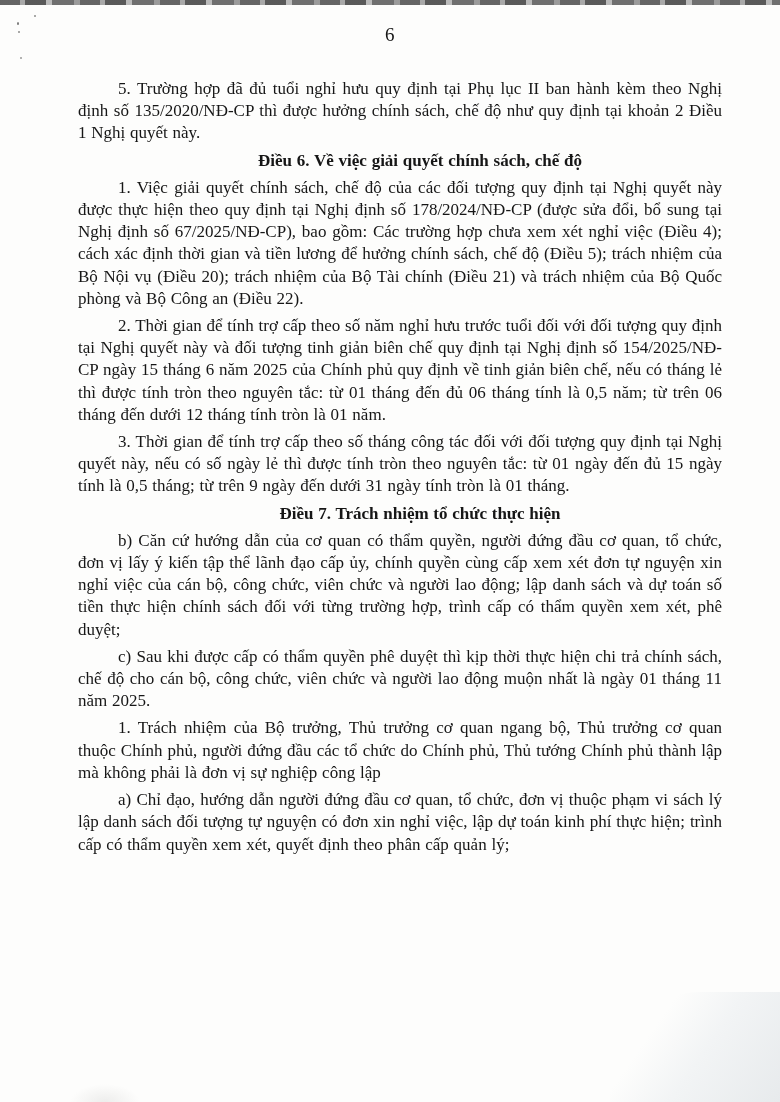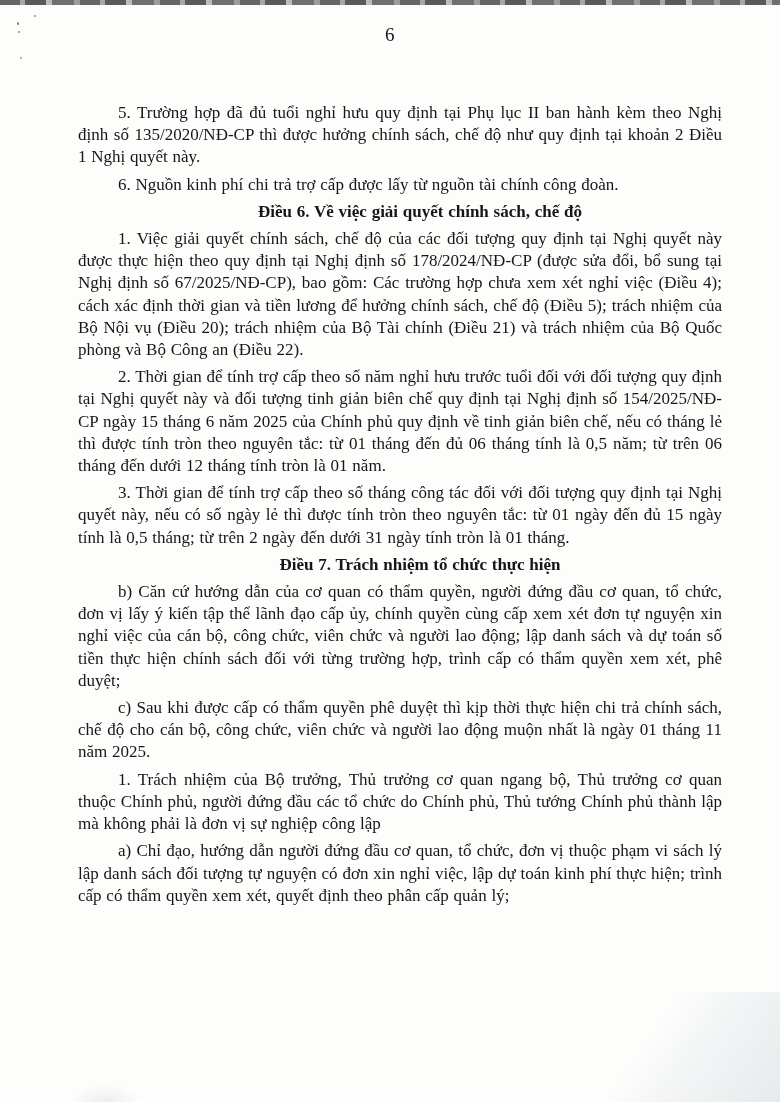--- a/index.html
+++ b/index.html
@@ -65,21 +65,20 @@
     width: 100%;
     text-align: center;
     font-size: 19px;
     letter-spacing: 0.5px;
   }
   .content {
     position: absolute;
     top: 78px;
     left: 78px;
     width: 644px;
-    margin-top: 24px;
   }
   .para, .heading {
     margin: 0 0 5px 0;
     font-size: 17px;
     line-height: 22.2px;
     text-indent: 40px;
     text-align: justify;
     word-spacing: 0.5px;
   }
   .heading {
@@ -95,25 +94,24 @@
   <div class="scan-band"></div>
   <div class="speckle sp1"></div>
   <div class="speckle sp2"></div>
   <div class="speckle sp3"></div>
   <div class="speckle sp4"></div>
 
   <div class="page-number">6</div>
 
   <div class="content">
     <p class="para">5. Trường hợp đã đủ tuổi nghỉ hưu quy định tại Phụ lục II ban hành kèm theo Nghị định số 135/2020/NĐ-CP thì được hưởng chính sách, chế độ như quy định tại khoản 2 Điều 1 Nghị quyết này.</p>
-    <p class="para">6. Nguồn kinh phí chi trả trợ cấp được lấy từ nguồn tài chính công đoàn.</p>
     <p class="heading">Điều 6. Về việc giải quyết chính sách, chế độ</p>
     <p class="para">1. Việc giải quyết chính sách, chế độ của các đối tượng quy định tại Nghị quyết này được thực hiện theo quy định tại Nghị định số 178/2024/NĐ-CP (được sửa đổi, bổ sung tại Nghị định số 67/2025/NĐ-CP), bao gồm: Các trường hợp chưa xem xét nghỉ việc (Điều 4); cách xác định thời gian và tiền lương để hưởng chính sách, chế độ (Điều 5); trách nhiệm của Bộ Nội vụ (Điều 20); trách nhiệm của Bộ Tài chính (Điều 21) và trách nhiệm của Bộ Quốc phòng và Bộ Công an (Điều 22).</p>
     <p class="para">2. Thời gian để tính trợ cấp theo số năm nghỉ hưu trước tuổi đối với đối tượng quy định tại Nghị quyết này và đối tượng tinh giản biên chế quy định tại Nghị định số 154/2025/NĐ-CP ngày 15 tháng 6 năm 2025 của Chính phủ quy định về tinh giản biên chế, nếu có tháng lẻ thì được tính tròn theo nguyên tắc: từ 01 tháng đến đủ 06 tháng tính là 0,5 năm; từ trên 06 tháng đến dưới 12 tháng tính tròn là 01 năm.</p>
-    <p class="para">3. Thời gian để tính trợ cấp theo số tháng công tác đối với đối tượng quy định tại Nghị quyết này, nếu có số ngày lẻ thì được tính tròn theo nguyên tắc: từ 01 ngày đến đủ 15 ngày tính là 0,5 tháng; từ trên 2 ngày đến dưới 31 ngày tính tròn là 01 tháng.</p>
+    <p class="para">3. Thời gian để tính trợ cấp theo số tháng công tác đối với đối tượng quy định tại Nghị quyết này, nếu có số ngày lẻ thì được tính tròn theo nguyên tắc: từ 01 ngày đến đủ 15 ngày tính là 0,5 tháng; từ trên 9 ngày đến dưới 31 ngày tính tròn là 01 tháng.</p>
     <p class="heading">Điều 7. Trách nhiệm tổ chức thực hiện</p>
     <p class="para">b) Căn cứ hướng dẫn của cơ quan có thẩm quyền, người đứng đầu cơ quan, tổ chức, đơn vị lấy ý kiến tập thể lãnh đạo cấp ủy, chính quyền cùng cấp xem xét đơn tự nguyện xin nghỉ việc của cán bộ, công chức, viên chức và người lao động; lập danh sách và dự toán số tiền thực hiện chính sách đối với từng trường hợp, trình cấp có thẩm quyền xem xét, phê duyệt;</p>
     <p class="para">c) Sau khi được cấp có thẩm quyền phê duyệt thì kịp thời thực hiện chi trả chính sách, chế độ cho cán bộ, công chức, viên chức và người lao động muộn nhất là ngày 01 tháng 11 năm 2025.</p>
     <p class="para">1. Trách nhiệm của Bộ trưởng, Thủ trưởng cơ quan ngang bộ, Thủ trưởng cơ quan thuộc Chính phủ, người đứng đầu các tổ chức do Chính phủ, Thủ tướng Chính phủ thành lập mà không phải là đơn vị sự nghiệp công lập</p>
     <p class="para">a) Chỉ đạo, hướng dẫn người đứng đầu cơ quan, tổ chức, đơn vị thuộc phạm vi sách lý lập danh sách đối tượng tự nguyện có đơn xin nghỉ việc, lập dự toán kinh phí thực hiện; trình cấp có thẩm quyền xem xét, quyết định theo phân cấp quản lý;</p>
   </div>
 
   <div class="shadow-bl"></div>
   <div class="shadow-br"></div>
 

